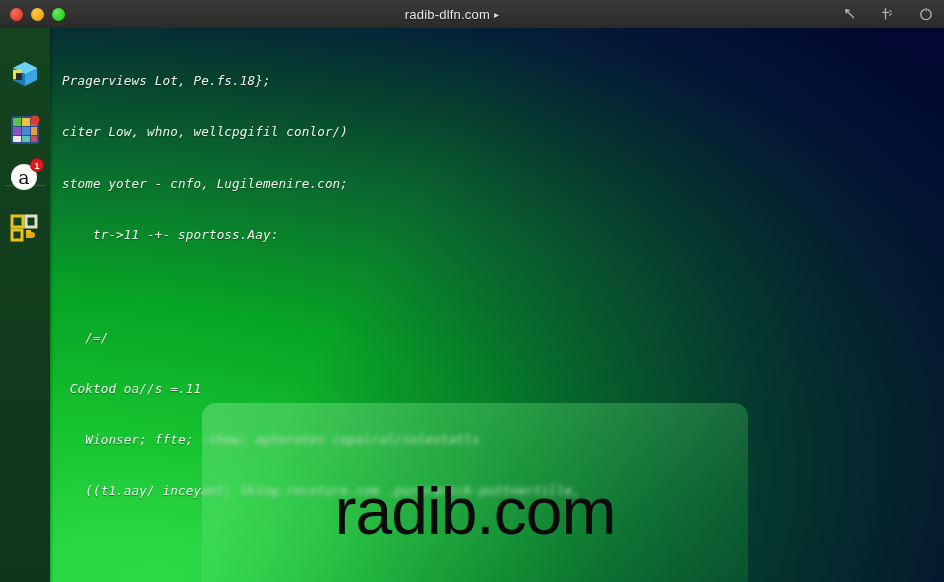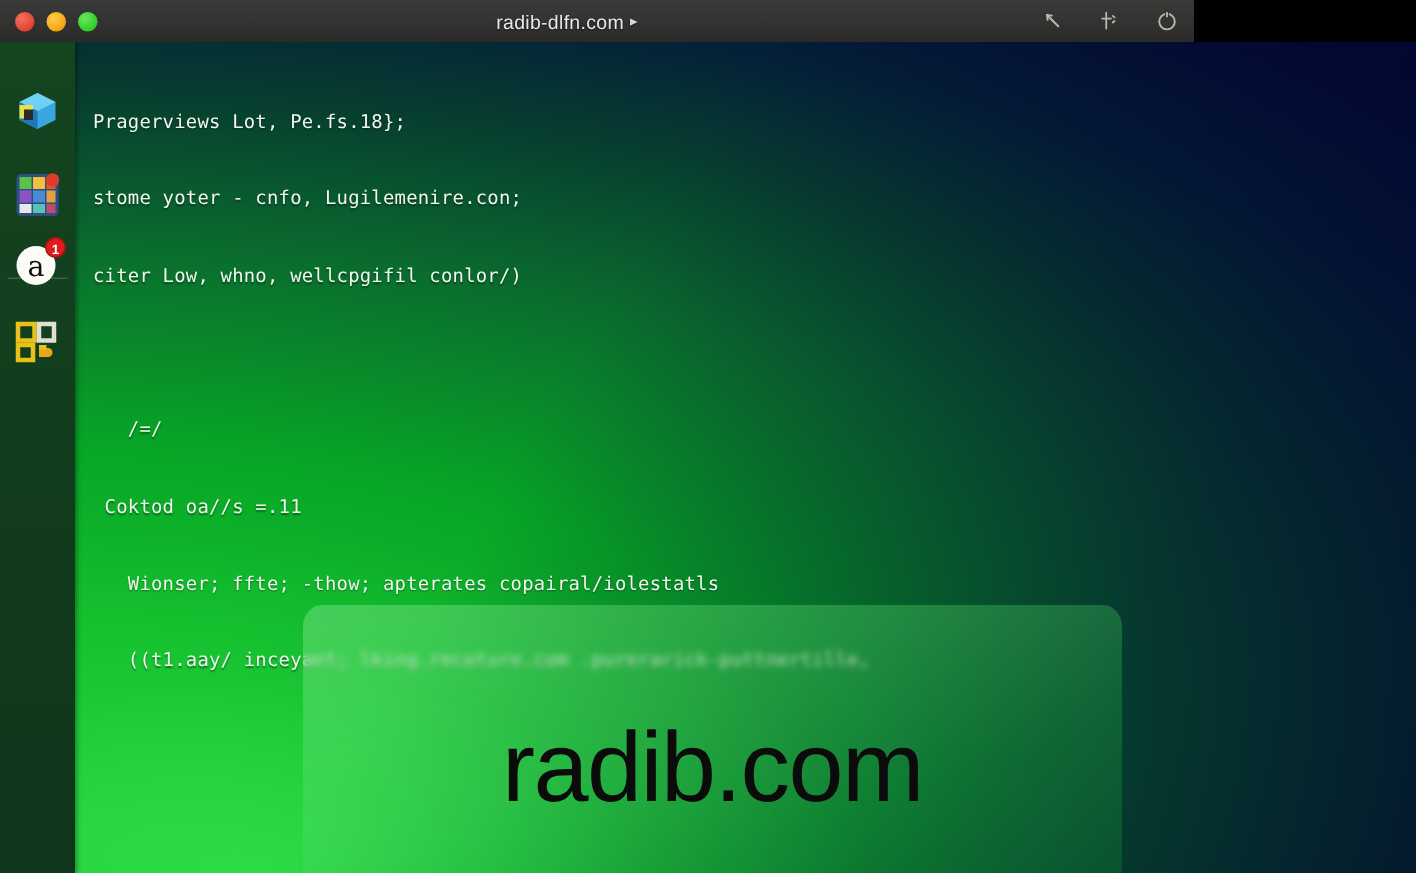--- a/index.html
+++ b/index.html
@@ -15,21 +15,21 @@
     width: 944px;
     height: 582px;
     overflow: hidden;
     background: #000;
   }
 
   
   .titlebar {
     position: absolute;
     top: 0; left: 0;
-    width: 796px;
+    width: 944px;
     height: 28px;
     background: linear-gradient(180deg, #3a3a38 0%, #323230 55%, #2a2a28 100%);
     display: flex;
     align-items: center;
     box-sizing: border-box;
     padding: 0 10px;
     z-index: 30;
   }
   .lights {
     display: flex;
@@ -162,20 +162,21 @@
     z-index: 15;
     font-family: "DejaVu Sans Mono", "Liberation Mono", monospace;
     font-size: 12.6px;
     line-height: 17.1px;
     color: #f2f7f0;
     padding: 10px 0 0 12px;
     box-sizing: border-box;
     white-space: pre;
     text-shadow: 0 1px 1px rgba(0,20,0,0.45);
     letter-spacing: 0.15px;
+    font-style: italic;
   }
   .code .ln { display: block; height: 17.1px; }
   .code .ln.blank { color: transparent; }
 
   
   .wm-panel {
     position: absolute;
     left: 202px;
     top: 375px;
     width: 546px;
@@ -304,22 +305,23 @@
             <rect x="3" y="18" width="10" height="10" fill="none" stroke="#e8c21a" stroke-width="3"></rect>
             <path d="M17 20 h6 a3 3 0 0 1 0 6 h-6 z" fill="#e8a81a"></path>
             <path d="M17 18 h5 v3 h-5 z" fill="#e8c21a"></path>
           </svg>
         </span>
       </div>
     </div>
 
     <div class="code">
       <span class="ln">Pragerviews Lot, Pe.fs.18};</span>
+      <span class="ln">citer Low, whno, wellcpgifil conlor/)</span>
       <span class="ln">stome yoter - cnfo, Lugilemenire.con;</span>
-      <span class="ln">citer Low, whno, wellcpgifil conlor/)</span>
+      <span class="ln">    tr-&gt;11 -+- sportoss.Aay:</span>
       <span class="ln blank"></span>
       <span class="ln">   /=/</span>
       <span class="ln"> Coktod oa//s =.11</span>
       <span class="ln">   Wionser; ffte; -thow; apterates copairal/iolestatls</span>
       <span class="ln">   ((t1.aay/ inceyant; lking.recoture.com .purerarick-puttnertille,</span>
       
       
       
       
       

